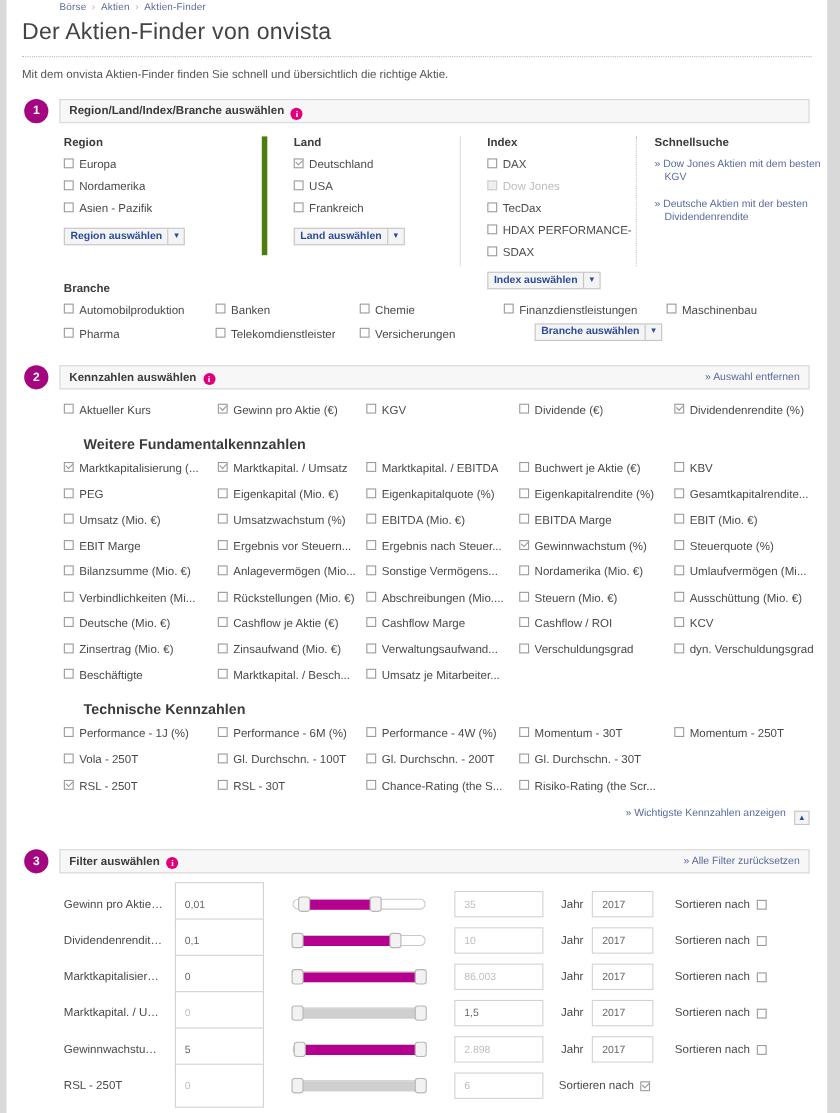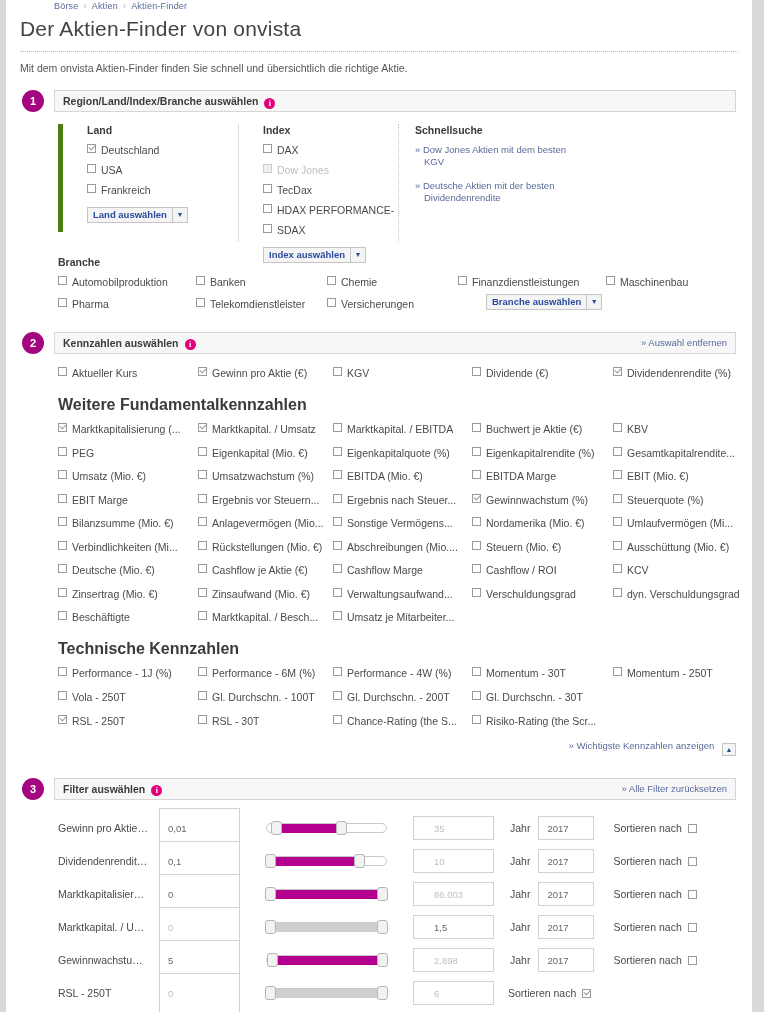--- a/index.html
+++ b/index.html
@@ -124,21 +124,21 @@
     display:block; margin-bottom:12px; line-height:12px; padding-left:9px;
     text-indent:-9px;
   }
 
   .branche { margin: 14px 0 0 52px; }
   .branche .bhead { font-size:10.5px; font-weight:bold; color:#3b3b3b; margin-bottom:8px;}
   .grid5 { display:grid; grid-template-columns: 138px 131px 131px 148px 1fr; row-gap:9px; }
 
   
   .s2body { margin: 13px 0 0 52px; }
-  .sub-head { font-size:16px; font-weight:bold; color:#3b3b3b; margin:16px 0 9px 0; }
+  .sub-head { font-size:13px; font-weight:bold; color:#3b3b3b; margin:16px 0 9px 18px; }
   .kgrid { display:grid; grid-template-columns: 140px 135px 139px 141px 1fr; row-gap:11px; }
   .kgrid .cbrow .lbl { max-width:125px; text-overflow:ellipsis; }
   .grp-gap { height:10px; }
   .bottom-link-row {
     margin: 12px 16px 0 52px; text-align:right; font-size:9.5px;
   }
   .bottom-link-row a { color:#5a6b9c; text-decoration:none; }
   .collapse-btn {
     display:inline-flex; align-items:center; justify-content:center;
     width:14px; height:13px; border:1px solid #c5c5c5; background:#f4f4f4;
@@ -168,21 +168,21 @@
     border-radius:5px;
   }
   .slider .fill.off { background:#cfcfcf; }
   .slider .knob {
     position:absolute; top:-1px; width:11px; height:14px;
     background:#f2f2f2; border:1px solid #b5b5b5; border-radius:3px;
   }
   .fbox2 {
     width:81px; height:24px; border:1px solid #d2d2d2; background:#fff;
     font-size:9.5px; display:flex; align-items:center;
-    padding-left:20px; margin-left:26px;
+    padding-left:8px; margin-left:26px;
   }
   .jahr-lbl { font-size:10.5px; color:#4a4a4a; margin-left:16px; }
   .fyear {
     width:56px; height:24px; border:1px solid #d2d2d2; background:#fff;
     font-size:9.5px; color:#666; display:flex; align-items:center;
     padding-left:8px; margin-left:8px;
   }
   .sortwrap { display:flex; align-items:center; margin-left:19px;
               font-size:10.5px; color:#4a4a4a; white-space:nowrap; }
   .sortwrap .cb { margin-left:6px; margin-right:0; }
@@ -199,20 +199,41 @@
   <div class="intro">Mit dem onvista Aktien-Finder finden Sie schnell und übersichtlich die richtige Aktie.</div>
 
   <div class="section">
     <div class="badge">1</div>
     <div class="sec-bar">
       <span class="sec-title">Region/Land/Index/Branche auswählen</span>
       <span class="info-icon">i</span>
     </div>
 
     <div class="s1body">
+      <div class="col col-region">
+        <div class="col-head">Region</div>
+        <div id="region-items">
+            <div class="cbrow">
+              <span class="cb"></span>
+              <span class="lbl">Europa</span>
+            </div>
+            <div class="cbrow">
+              <span class="cb"></span>
+              <span class="lbl">Nordamerika</span>
+            </div>
+            <div class="cbrow">
+              <span class="cb"></span>
+              <span class="lbl">Asien - Pazifik</span>
+            </div>
+          </div>
+        <div class="selbtn">
+          <span class="txt">Region auswählen</span>
+          <span class="arw">▼</span>
+        </div>
+      </div>
 
       <div class="col col-land">
         <div class="col-head">Land</div>
         <div id="land-items">
             <div class="cbrow">
               <span class="cb checked"></span>
               <span class="lbl">Deutschland</span>
             </div>
             <div class="cbrow">
               <span class="cb"></span>

